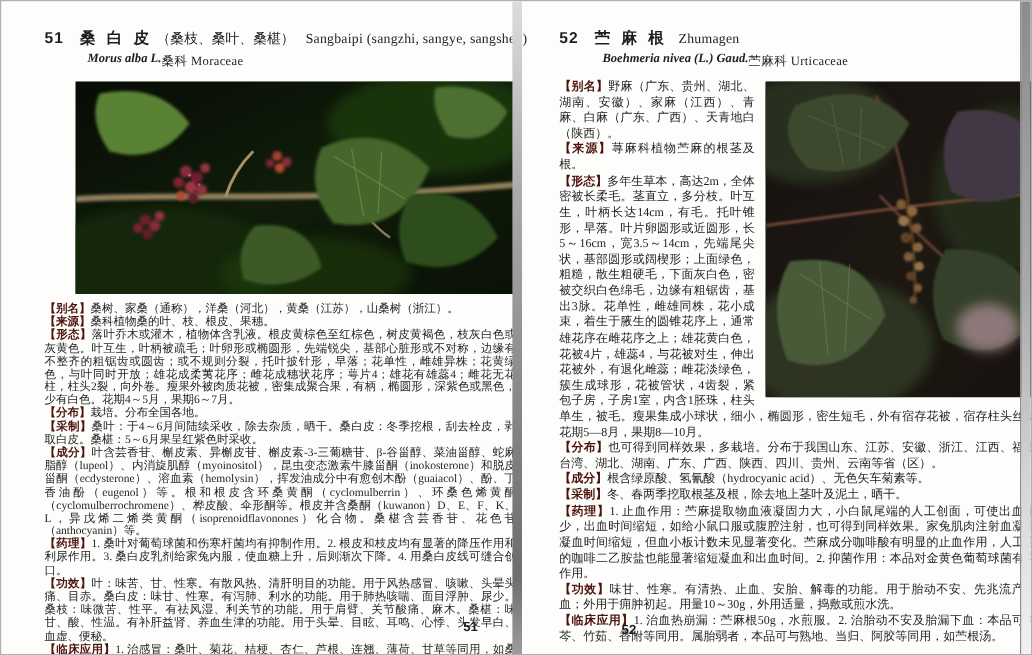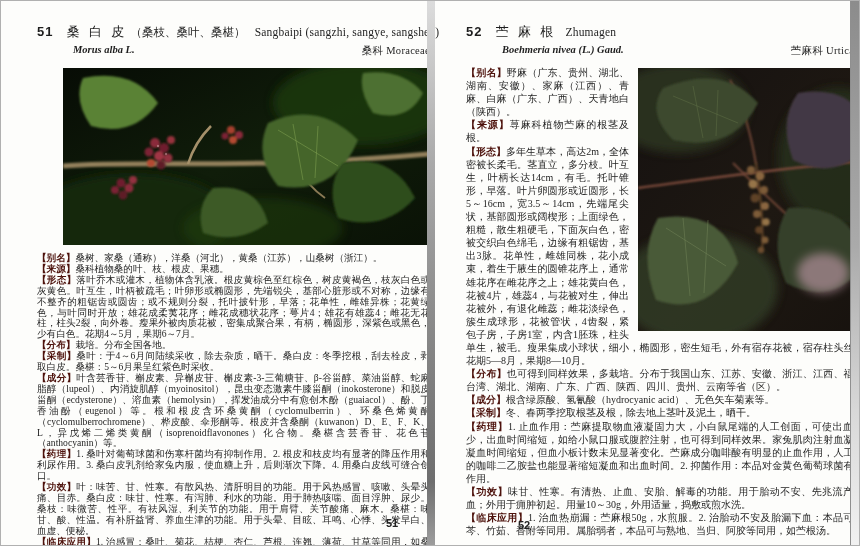--- a/index.html
+++ b/index.html
@@ -13,24 +13,24 @@
   .edge{position:absolute;right:0;top:0;width:8px;height:546px;
     border-left:1px solid #8f8f8f;
     background:linear-gradient(180deg,#8c8c8c 0%,#aaaaaa 45%,#d8d8d8 75%,#f2f2f2 100%);}
 
   .page{position:absolute;top:22px;}
   .pageL{left:36px;width:393px;height:514px;}
   .pageR{left:465px;width:408px;height:514px;}
 
   .hrow1{font-size:13px;white-space:nowrap;}
   .hnum{font-weight:bold;font-family:"Liberation Sans",sans-serif;letter-spacing:1px;}
-  .htitle{font-weight:normal;letter-spacing:3px;margin-left:10px;}
+  .htitle{font-weight:bold;letter-spacing:3px;margin-left:10px;}
   .hnote{font-weight:normal;font-size:11.5px;letter-spacing:0;}
   .hpinyin{font-size:11.5px;margin-left:6px;letter-spacing:.2px;}
-  .hrow2{display:flex;justify-content:space-between;font-size:11px;margin-top:3px;}
+  .hrow2{display:flex;font-size:11px;margin-top:3px;}
   .latin{font-style:italic;margin-left:36px;font-weight:bold;font-size:10.5px;}
   .family{font-size:10.5px;letter-spacing:.3px;}
 
   .photo{background:#0a0d07;}
   .photoL{width:366px;height:177px;margin:10px 0 0 26px;}
   .photoR{float:right;width:236px;height:263px;margin:2px 0 8px 9px;}
   .photo svg{display:block;width:100%;height:100%;}
 
   .body-text{text-align:justify;}
   .bodyL{margin-top:8px;font-size:9.6px;line-height:10.9px;}

